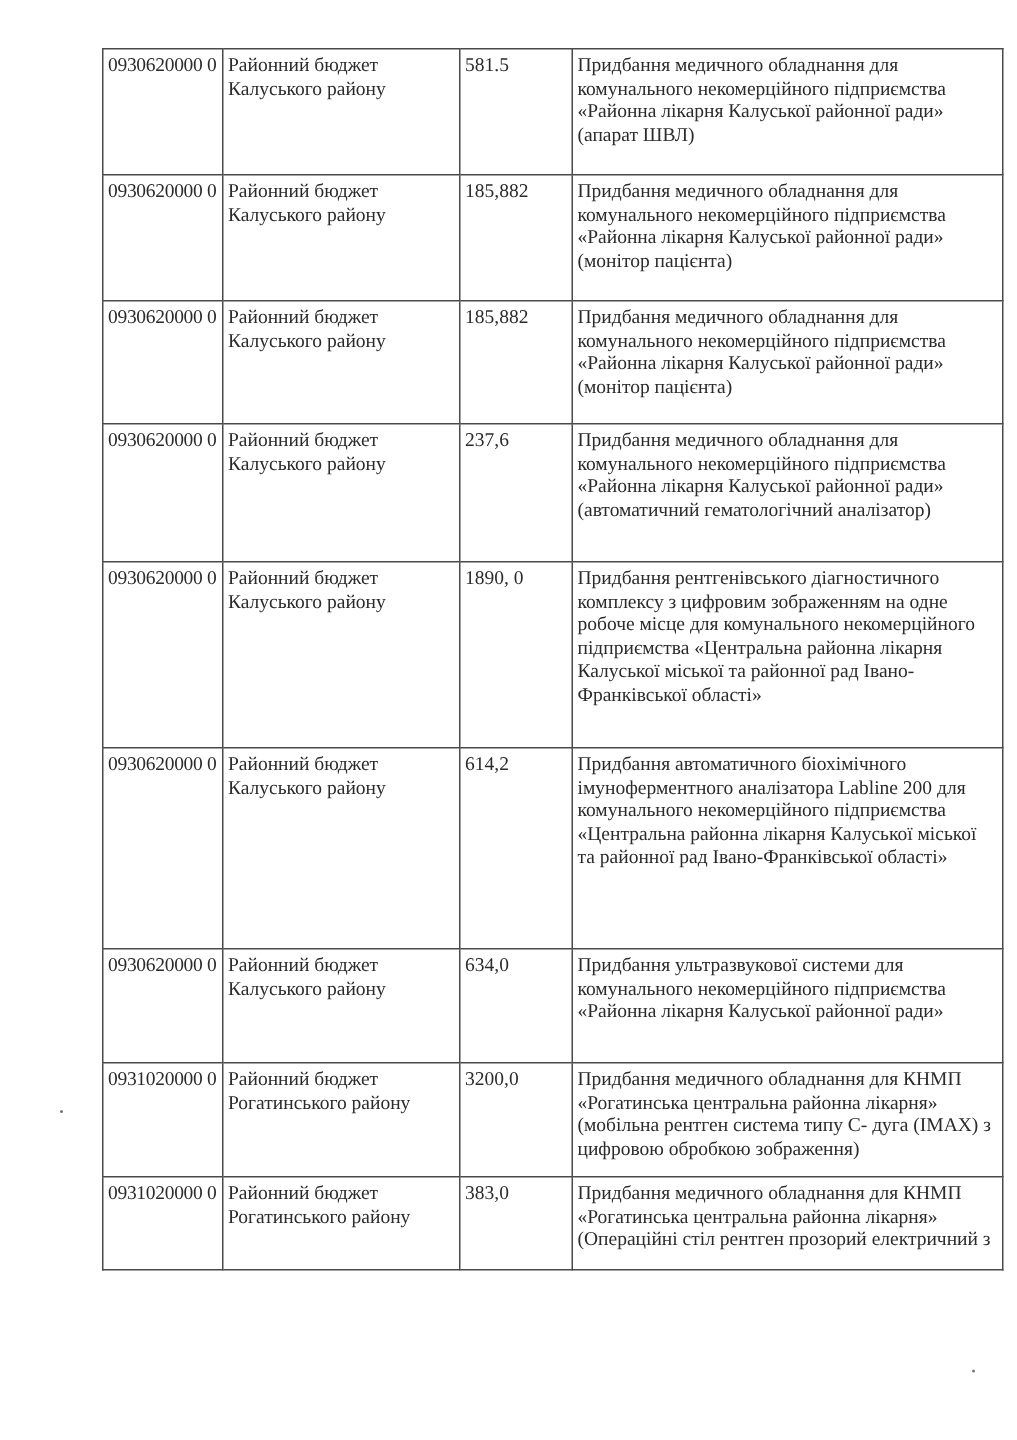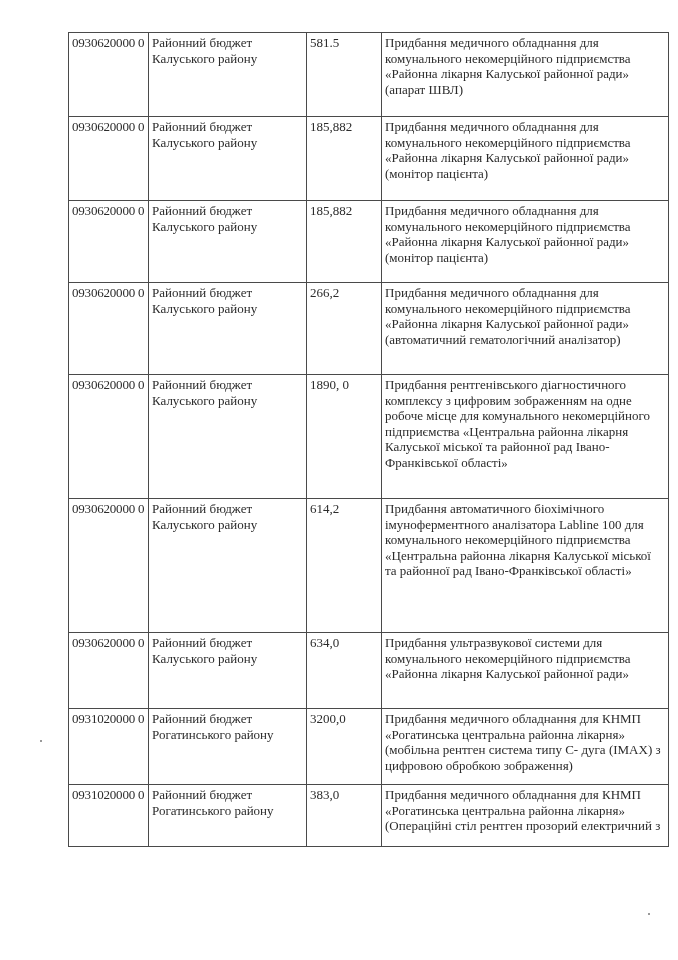--- a/index.html
+++ b/index.html
@@ -67,34 +67,34 @@
       </tr>
       <tr class="r3">
         <td class="code">0930620000 0</td>
         <td class="budget-name">Районний бюджет Калуського району</td>
         <td class="amount">185,882</td>
         <td class="desc">Придбання медичного обладнання для комунального некомерційного підприємства «Районна лікарня Калуської районної ради» (монітор пацієнта)</td>
       </tr>
       <tr class="r4">
         <td class="code">0930620000 0</td>
         <td class="budget-name">Районний бюджет Калуського району</td>
-        <td class="amount">266,2</td>
+        <td class="amount">237,6</td>
         <td class="desc">Придбання медичного обладнання для комунального некомерційного підприємства «Районна лікарня Калуської районної ради» (автоматичний гематологічний аналізатор)</td>
       </tr>
       <tr class="r5">
         <td class="code">0930620000 0</td>
         <td class="budget-name">Районний бюджет Калуського району</td>
         <td class="amount">1890, 0</td>
         <td class="desc">Придбання рентгенівського діагностичного комплексу з цифровим зображенням на одне робоче місце для комунального некомерційного підприємства «Центральна районна лікарня Калуської міської та районної рад Івано-Франківської області»</td>
       </tr>
       <tr class="r6">
         <td class="code">0930620000 0</td>
         <td class="budget-name">Районний бюджет Калуського району</td>
         <td class="amount">614,2</td>
-        <td class="desc">Придбання автоматичного біохімічного імуноферментного аналізатора Labline 100 для комунального некомерційного підприємства «Центральна районна лікарня Калуської міської та районної рад Івано-Франківської області»</td>
+        <td class="desc">Придбання автоматичного біохімічного імуноферментного аналізатора Labline 200 для комунального некомерційного підприємства «Центральна районна лікарня Калуської міської та районної рад Івано-Франківської області»</td>
       </tr>
       <tr class="r7">
         <td class="code">0930620000 0</td>
         <td class="budget-name">Районний бюджет Калуського району</td>
         <td class="amount">634,0</td>
         <td class="desc">Придбання ультразвукової системи для комунального некомерційного підприємства «Районна лікарня Калуської районної ради»</td>
       </tr>
       <tr class="r8">
         <td class="code">0931020000 0</td>
         <td class="budget-name">Районний бюджет Рогатинського району</td>

